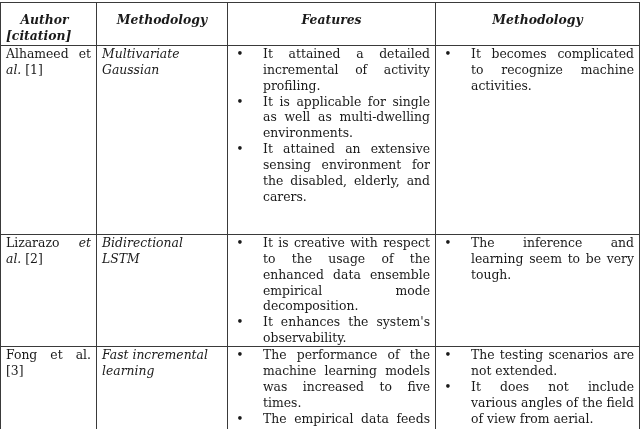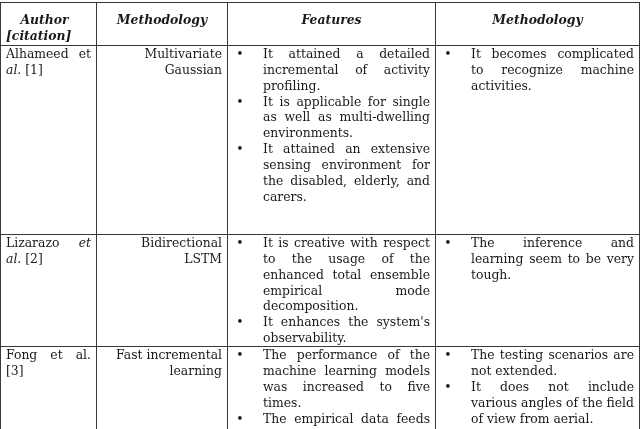--- a/index.html
+++ b/index.html
@@ -10,21 +10,21 @@
   table.lit td, table.lit th { border: 1px solid #3a3a3a; vertical-align: top; padding: 0 5px; }
   table.lit th { font-weight: bold; padding-top: 9px; padding-bottom: 1px; height: 31px; font-style: italic; }
   col.c1 { width: 96px; } col.c2 { width: 131px; } col.c3 { width: 208px; } col.c4 { width: 204px; }
   th.h-author { text-align: left; }
   th.h-author .l1 { display: block; text-align: center; padding-right: 8px; }
   th.h-meth { text-align: center; margin-left: 23px; }
   th.h-feat { text-align: center; }
   th.h-chal { text-align: center; }
   td.author { text-align: justify; text-align-last: left; padding-top: 1px; }
   td.author .name { display: flex; justify-content: space-between; }
-  td.meth { text-align: right; padding-top: 1px; }
+  td.meth { text-align: left; padding-top: 1px; font-style: italic; }
   td.list { padding: 1px 4px 0 4px; }
   ul.bl { list-style: none; margin: 0; padding: 0; }
   ul.bl li { position: relative; padding-left: 30px; text-align: justify; }
   ul.bl li .bullet { position: absolute; left: 0; top: 0; width: 14px; text-align: center; }
   tr.r1 td { height: 188px; margin-left: 32px; }
   tr.r2 td { height: 109px; }
   em { font-style: italic; }
 </style>
 </head>
 <body>
@@ -76,21 +76,21 @@
       <td class="author">
         <span class="name">
           <span>Lizarazo</span>
           <em>et</em>
         </span>
         <em>al.</em><span> [2]</span>
       </td>
       <td class="meth">Bidirectional LSTM</td>
       <td class="list">
         <ul class="bl">
-          <li><span class="bullet">•</span><span>It is creative with respect to the usage of the enhanced total ensemble empirical mode decomposition.</span></li>
+          <li><span class="bullet">•</span><span>It is creative with respect to the usage of the enhanced data ensemble empirical mode decomposition.</span></li>
           <li><span class="bullet">•</span><span>It enhances the system's observability.</span></li>
         </ul>
       </td>
       <td class="list">
         <ul class="bl">
           <li><span class="bullet">•</span><span>The inference and learning seem to be very tough.</span></li>
         </ul>
       </td>
     </tr>
 

